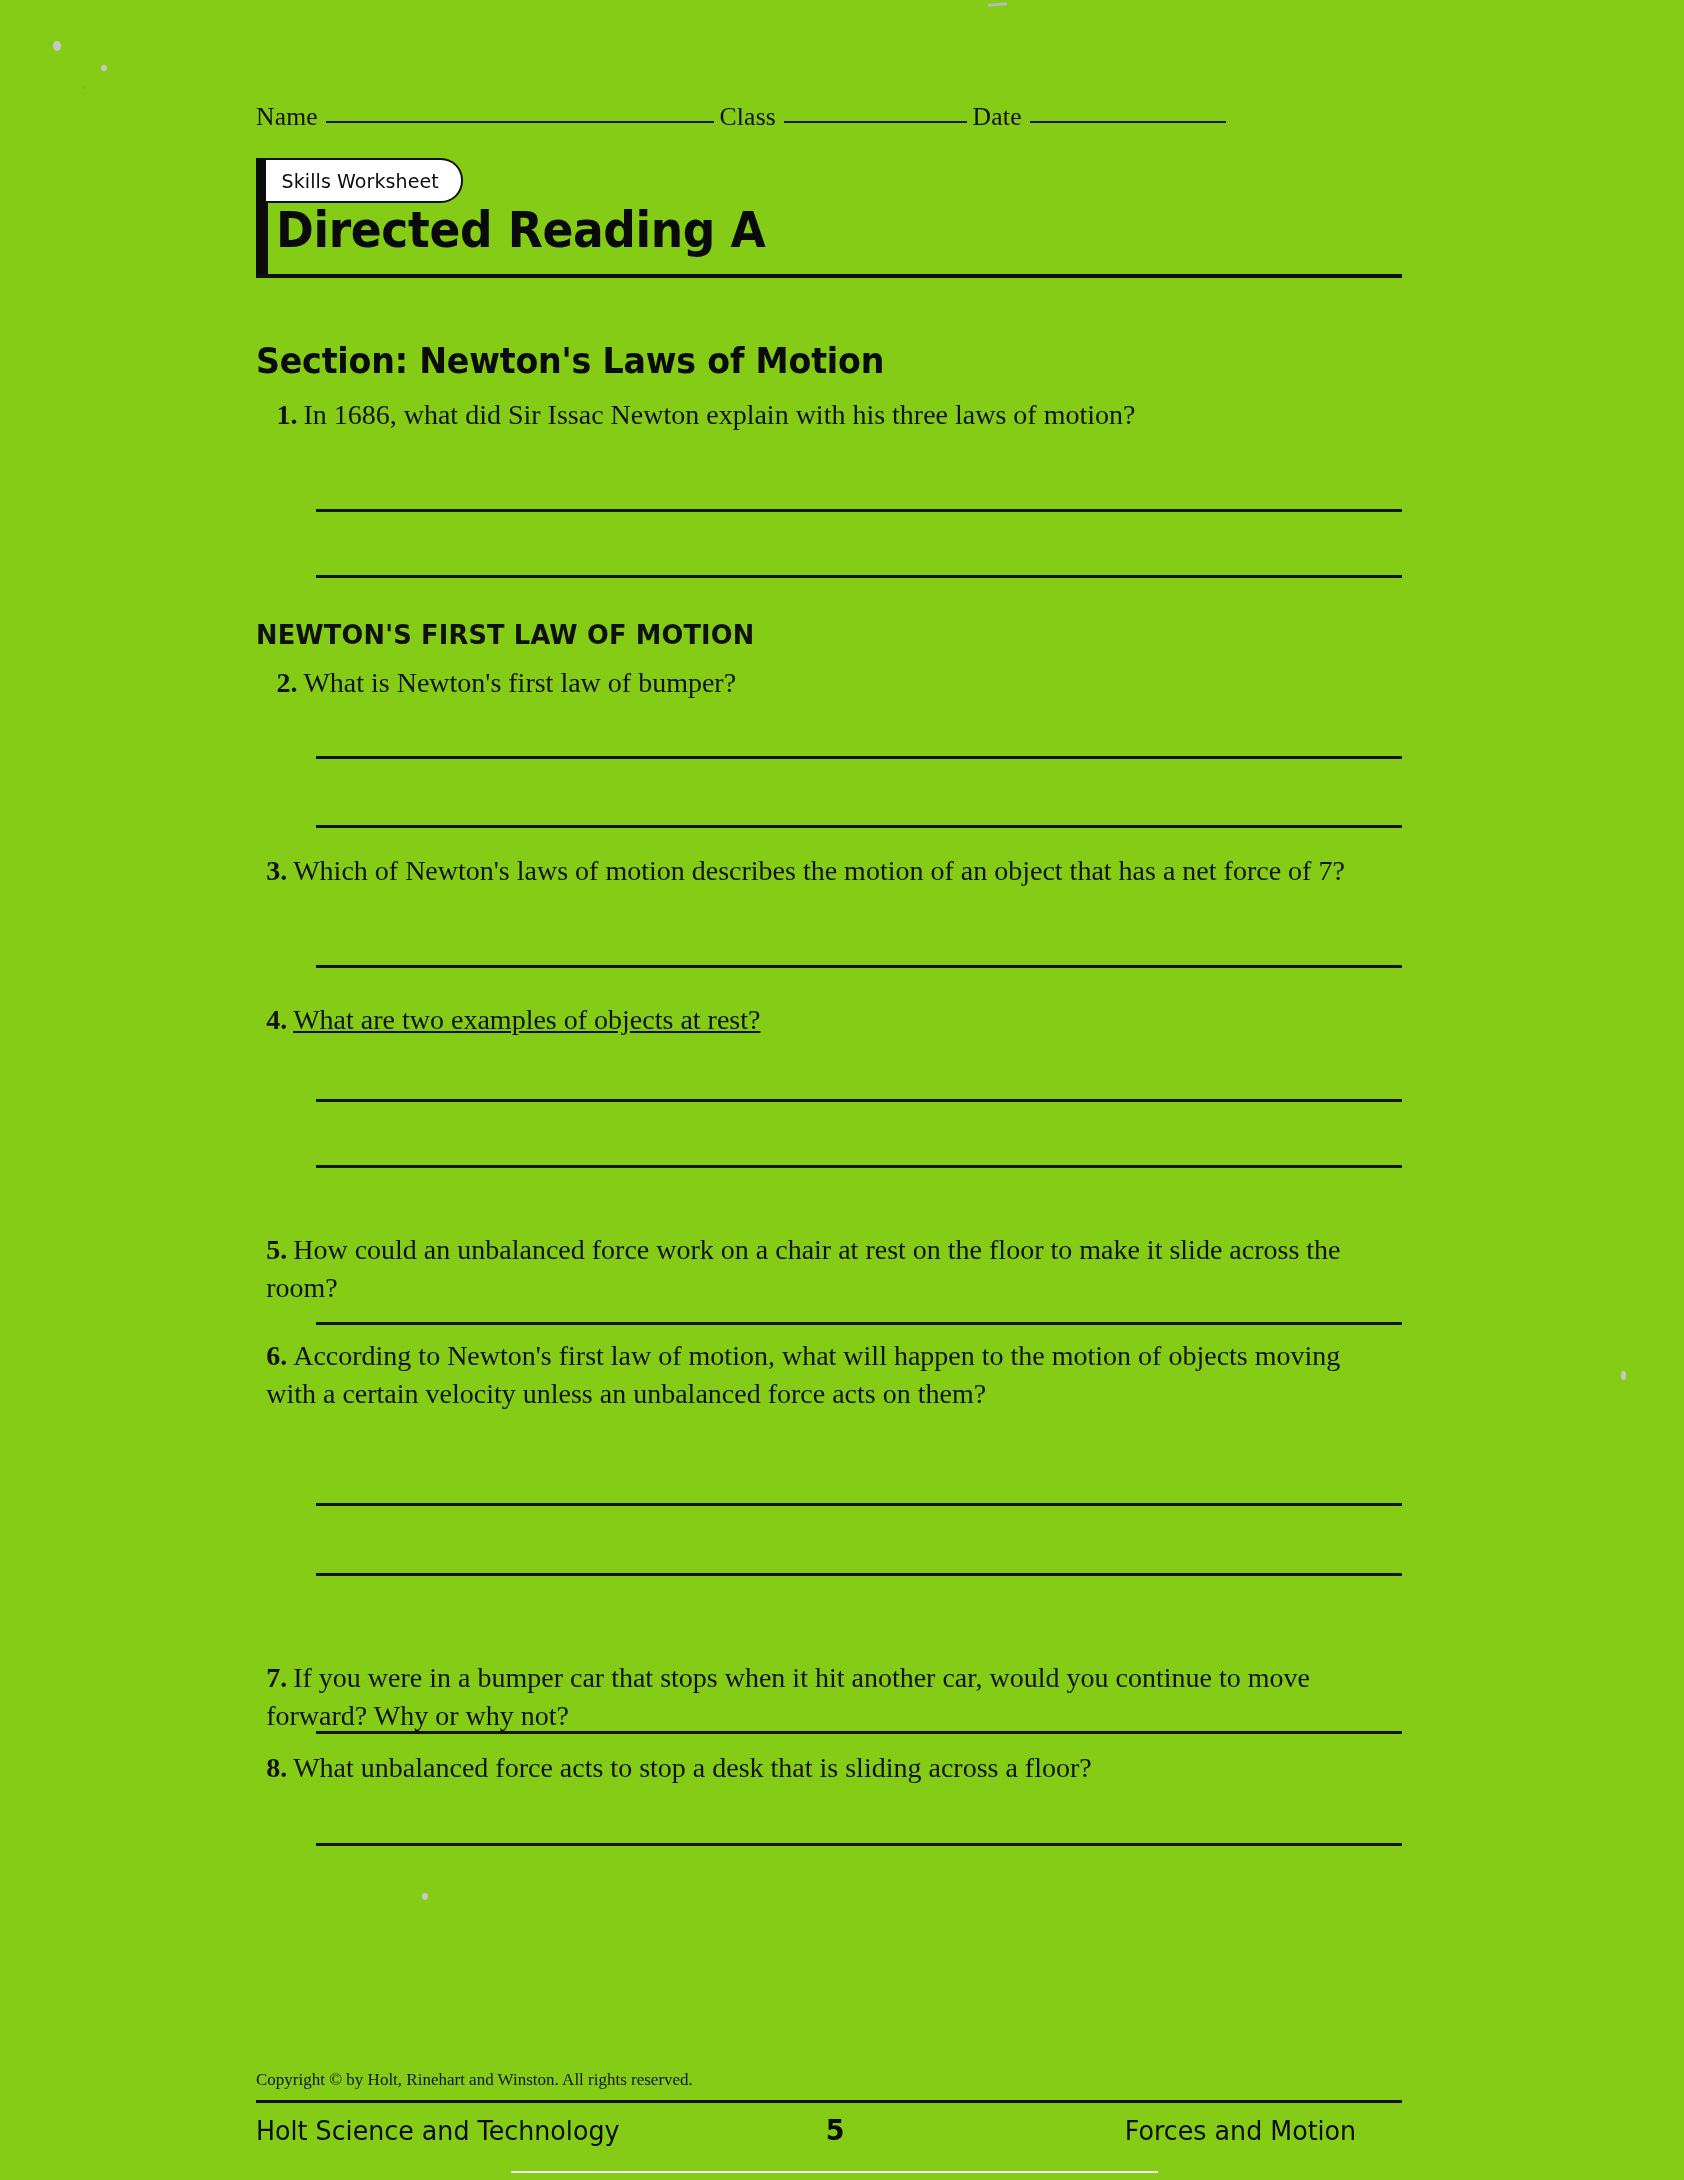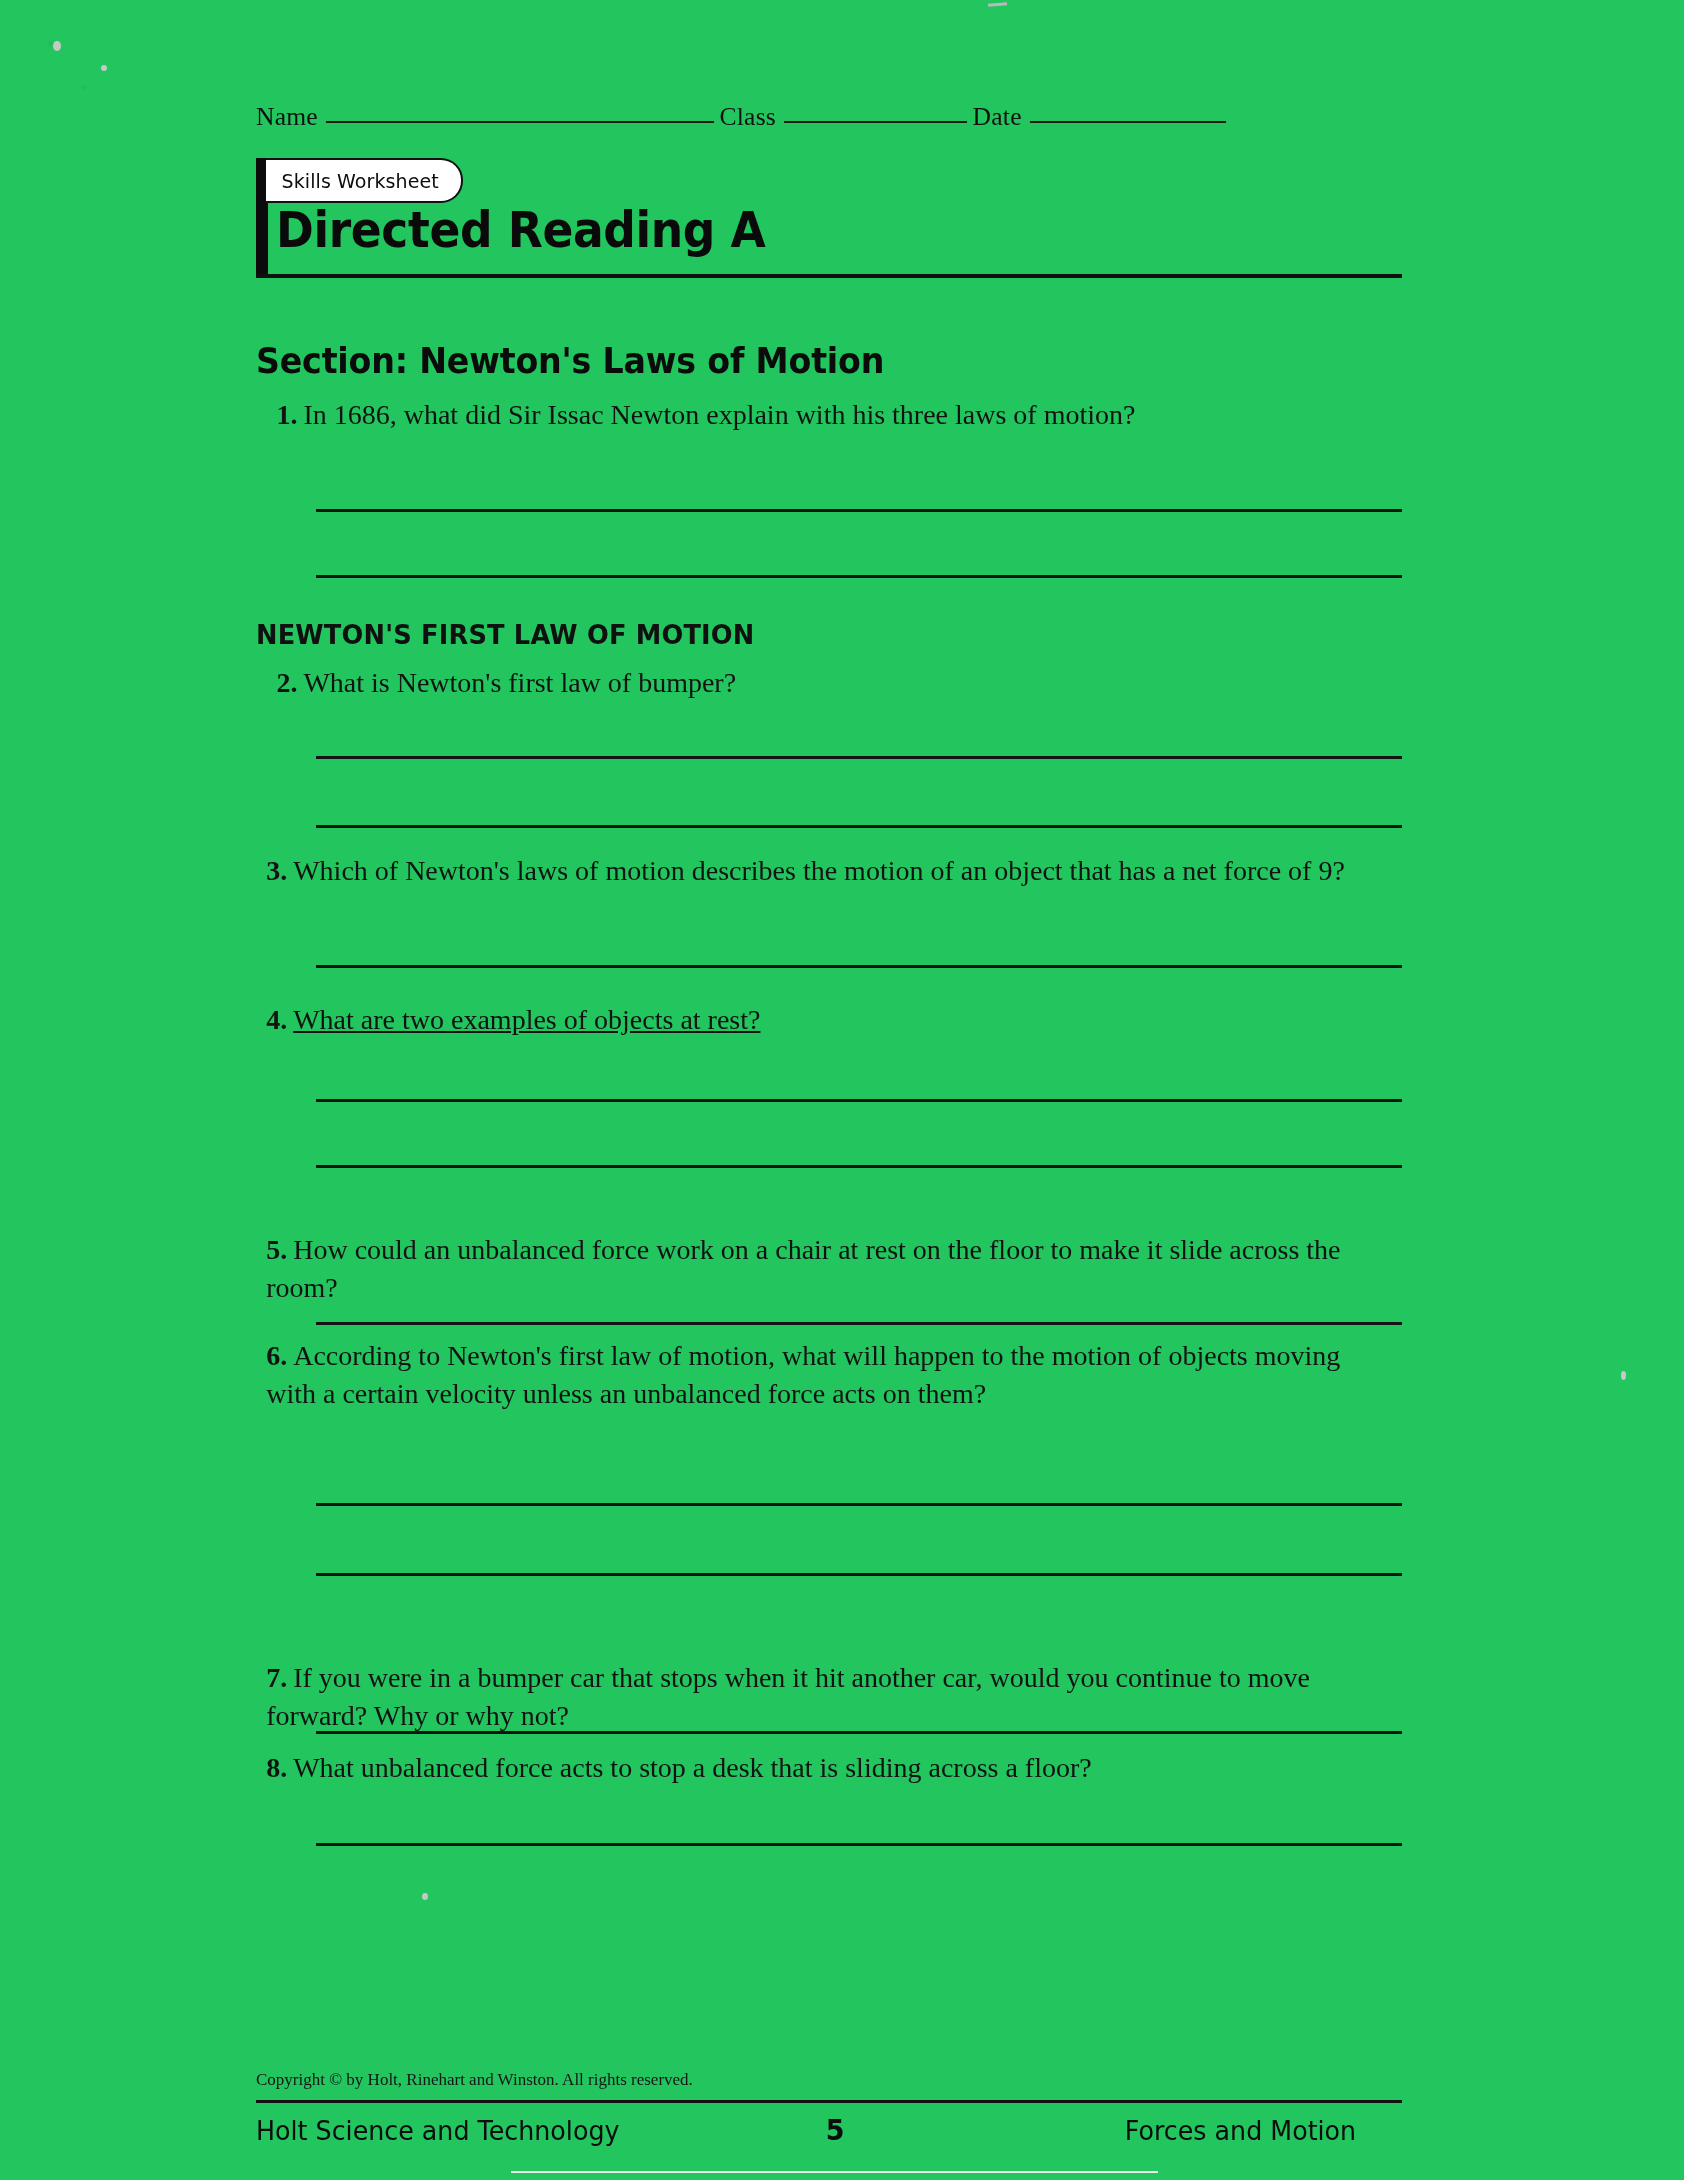--- a/index.html
+++ b/index.html
@@ -14,21 +14,21 @@
     position: relative;
     font-family: "Liberation Serif", "DejaVu Serif", serif;
     color: #111111;
     overflow: hidden;
   }
 
   
   .page {
     position: absolute;
     inset: 0;
-    background: #22c55e;
+    background: #84cc16;
   }
   .scan-noise {
     position: absolute;
     inset: 0;
     pointer-events: none;
     background:
       radial-gradient(circle at 3% 2%, rgba(0,0,0,0.05) 0 1.7px, transparent 2.6px),
       radial-gradient(circle at 5% 4%, rgba(0,0,0,0.04) 0 1.7px, transparent 2.6px);
     opacity: .9;
   }
@@ -262,21 +262,21 @@
 
     <div class="sub-head" style="top:619px;">NEWTON'S FIRST LAW OF MOTION</div>
 
     <div class="q" style="top:664px;">
       <span class="num">2.</span><span class="txt">What is Newton's first law of bumper?</span>
     </div>
     <div class="ansline" style="top:756px;"></div>
     <div class="ansline" style="top:825px;"></div>
 
     <div class="q q-indent-2" style="top:852px;">
-      <span class="num">3.</span><span class="txt">Which of Newton's laws of motion describes the motion of an object that has a net force of 9?</span>
+      <span class="num">3.</span><span class="txt">Which of Newton's laws of motion describes the motion of an object that has a net force of 7?</span>
     </div>
     <div class="ansline" style="top:965px;"></div>
 
     <div class="q q-indent-2" style="top:1001px;text-decoration:underline;">
       <span class="num">4.</span><span class="txt">What are two examples of objects at rest?</span>
     </div>
     <div class="ansline" style="top:1099px;"></div>
     <div class="ansline" style="top:1165px;"></div>
 
     <div class="q q-indent-2" style="top:1187px;margin-top:44px;">

